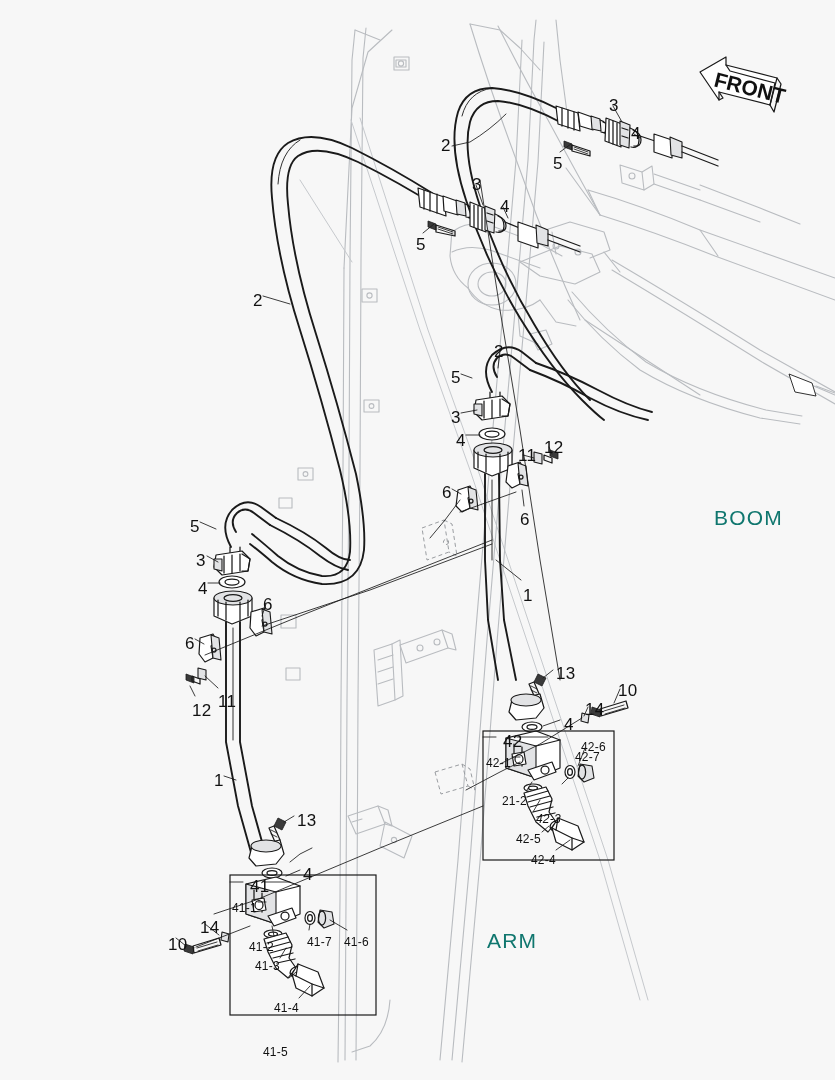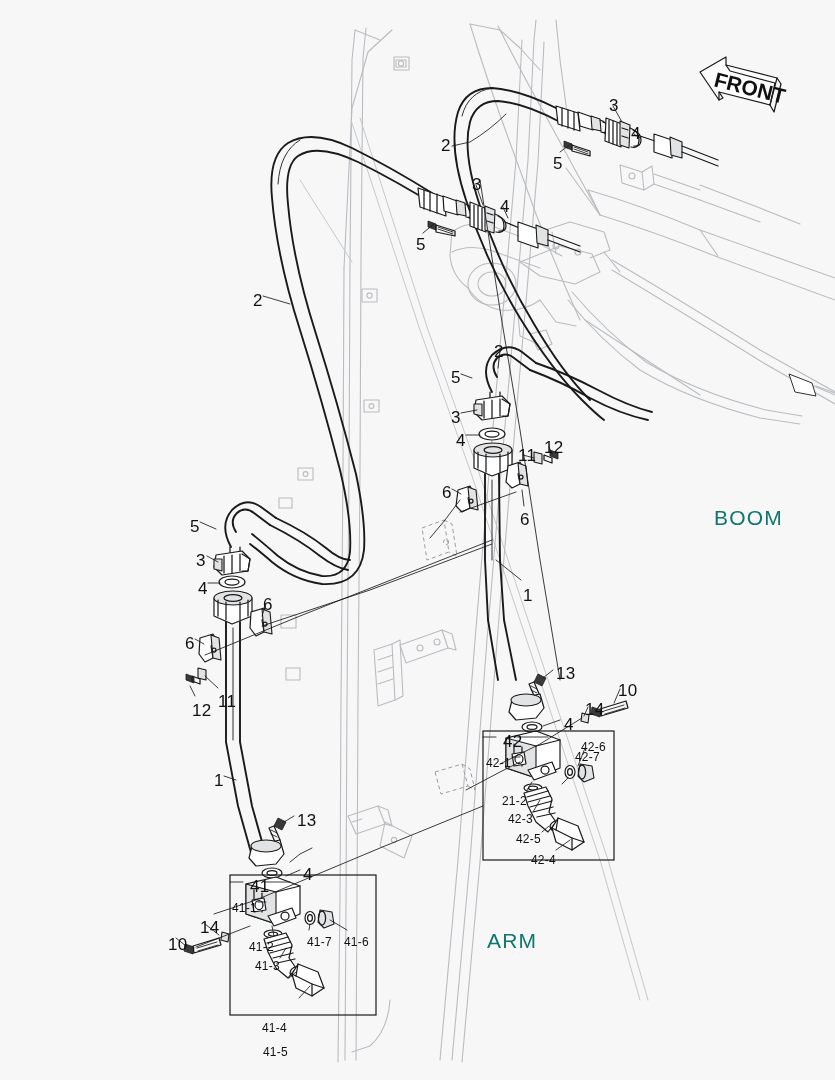--- a/index.html
+++ b/index.html
@@ -532,27 +532,27 @@
       <div class="lbl" style="left: 618px; top: 682px;">10</div>
       <div class="lbl" style="left: 564px; top: 716px;">4</div>
       <div class="lbl" style="left: 303px; top: 866px;">4</div>
       <div class="lbl" style="left: 200px; top: 919px;">14</div>
       <div class="lbl" style="left: 168px; top: 936px;">10</div>
       <div class="lbl" style="left: 250px; top: 878px;">41</div>
       <div class="lbl small" style="left: 232px; top: 902px;">41-1</div>
       <div class="lbl small" style="left: 249px; top: 941px; text-align: center;">41-2</div>
       <div class="lbl small" style="left: 255px; top: 960px;">41-3</div>
       <div class="lbl small" style="left: 263px; top: 1016px; margin-top: 30px;">41-5</div>
-      <div class="lbl small" style="left: 262px; top: 1002px; margin-top: 20px;">41-4</div>
+      <div class="lbl small" style="left: 274px; top: 1002px;">41-4</div>
       <div class="lbl small" style="left: 307px; top: 936px;">41-7</div>
       <div class="lbl small" style="left: 344px; top: 936px;">41-6</div>
       <div class="lbl" style="left: 503px; top: 733px;">42</div>
       <div class="lbl small" style="left: 486px; top: 757px;">42-1</div>
       <div class="lbl small" style="left: 502px; top: 795px;">21-2</div>
-      <div class="lbl small" style="left: 508px; top: 813px;">42-3</div>
+      <div class="lbl small" style="left: 536px; top: 813px; font-style: italic;">42-3</div>
       <div class="lbl small" style="left: 516px; top: 833px;">42-5</div>
       <div class="lbl small" style="left: 531px; top: 854px;">42-4</div>
       <div class="lbl small" style="left: 559px; top: 751px; margin-left: 16px;">42-7</div>
       <div class="lbl small" style="left: 581px; top: 741px;">42-6</div>
       <div class="lbl word" style="left: 714px; top: 507px;">BOOM</div>
       <div class="lbl word" style="left: 487px; top: 930px;">ARM</div>
     </div>
 
 </div>
 

